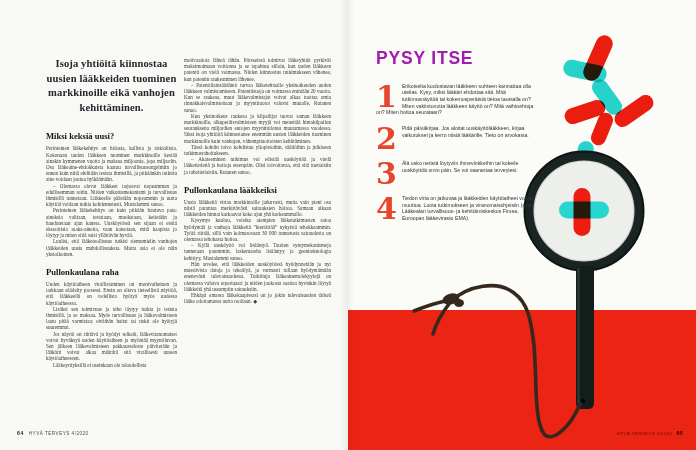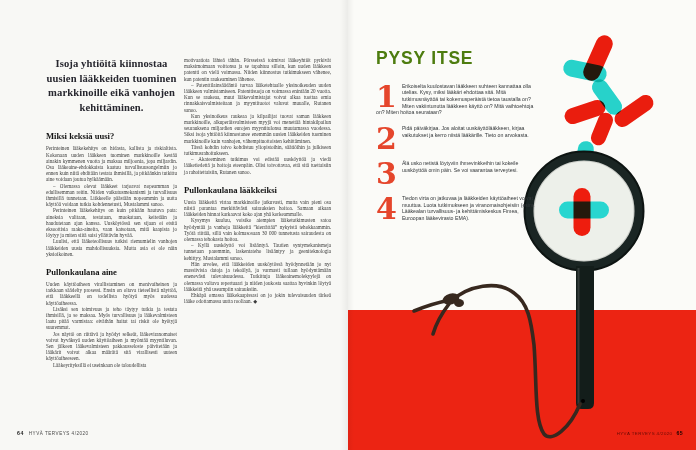--- a/index.html
+++ b/index.html
@@ -22,21 +22,21 @@
   .col p{font-size:5.1px;line-height:6.2px;color:#3b3b3b;margin:0;text-align:justify;}
   .col p.ind{text-indent:7px;}
   .footer-l{position:absolute;left:17px;top:430px;font-family:"Liberation Sans",sans-serif;
             font-size:4.6px;letter-spacing:0.5px;color:#4a4a4a;}
   .footer-l .pg{font-weight:700;color:#222;margin-right:5px;font-size:5.2px;}
 
   
   .illu{position:absolute;left:0;top:0;width:348px;height:450px;display:block;}
   .tips{position:absolute;left:28px;top:48px;width:164px;font-family:"Liberation Sans",sans-serif;z-index:3;}
   .tips-title{font-size:17.5px;line-height:21.5px;font-weight:800;letter-spacing:0.8px;
-              color:#4d7c0f;margin:0 0 13px 0;}
+              color:#a21caf;margin:0 0 13px 0;}
   .tip{margin:0 0 9px 0;overflow:hidden;}
   .tip-num{float:left;font-family:"DejaVu Serif",serif;font-weight:700;font-size:30px;
            line-height:25px;margin:1px 5px 0 0;}
   .tip p{font-size:5.2px;line-height:6.7px;color:#33373a;margin:0;}
   .footer-r{position:absolute;right:13px;top:430px;font-family:"Liberation Sans",sans-serif;
             font-size:4.4px;letter-spacing:0.4px;color:rgba(70,5,0,0.8);z-index:4;}
   .footer-r .pg{font-weight:700;color:#1d0500;margin-left:4px;font-size:5.2px;}
 </style>
 </head>
 <body>
@@ -44,21 +44,21 @@
 <div class="spread">
 
   <section class="page page-left">
     <div class="col col1">
       <div class="pullquote">Isoja yhtiöitä kiinnostaa uusien lääkkeiden tuominen markkinoille eikä vanhojen kehittäminen.</div>
       <h3 class="first">Miksi keksiä uusi?</h3>
       <p>Perinteinen lääkekehitys on hidasta, kallista ja riskialtista. Kokonaan uuden lääkkeen tuominen markkinoille kestää ainakin kymmenen vuotta ja maksaa miljoonia, jopa miljardin. Osa lääkeaine-ehdokkaista kaatuu turvallisuusongelmiin jo ennen kuin niitä ehditään testata ihmisillä, ja pitkäänkin tutkittu aine voidaan joutua hylkäämään.</p>
       <p class="ind">– Olemassa olevat lääkkeet tarjoavat nopeamman ja edullisemman reitin. Niiden vaikutusmekanismi ja turvallisuus ihmisillä tunnetaan. Liikkeelle päästään nopeammin ja uutta käyttöä voidaan tutkia kohdennetusti, Mustalammi sanoo.</p>
       <p class="ind">Perinteinen lääkekehitys on kuin pitkään hautuva pata: aineksia valitaan, testataan, muokataan, keitetään ja haudutetaan ajan kanssa. Uusköytössä sen sijaan ei etsitä eksoottisia raaka-aineita, vaan katsotaan, mitä kaapista jo löytyy ja miten siitä saisi yllättävän hyvää.</p>
       <p class="ind">Luulisi, että lääketeollisuus tutkisi riemumielin vanhojen lääkkeiden uusia mahdollisuuksia. Mutta asia ei ole näin yksioikoinen.</p>
-      <h3>Pullonkaulana aine</h3>
+      <h3>Pullonkaulana raha</h3>
       <p>Uuden käyttöaiheen virallistaminen on monivaiheinen ja tarkkaan säädelty prosessi. Ensin on oltava tieteellistä näyttöä, että lääkkeellä on todellista hyötyä myös uudessa käyttöaiheessa.</p>
       <p class="ind">Lisäksi sen toimivuus ja teho täytyy tutkia ja testata ihmisillä, ja se maksaa. Myös turvallisuus ja lääkevalmisteen laatu pitää varmistaa: eiväthän haitat tai riskit ole hyötyjä suuremmat.</p>
       <p class="ind">Jos näyttö on riittävä ja hyödyt selkeät, lääkeviranomaiset voivat hyväksyä uuden käyttöaiheen ja myöntää myyntiluvan. Sen jälkeen lääkevalmisteen pakkausseloste päivitetään ja lääkärit voivat alkaa määrätä sitä virallisesti uuteen käyttöaiheeseen.</p>
       <p class="ind">Lääkeyrityksillä ei useinkaan ole taloudellista</p>
     </div>
 
     <div class="col col2">
       <p>motivaatiota lähteä tähän. Pörsseissä toimivat lääkeyhtiöt pyrkivät maksimoimaan voittonsa ja se tapahtuu silloin, kun uuden lääkkeen patentti on vielä voimassa. Niiden kiinnostus tutkimukseen vähenee, kun patentin raukeaminen lähenee.</p>
       <p class="ind">– Patenttilainsäädäntö turvaa lääketehtaalle yksinoikeuden uuden lääkkeen valmistamiseen. Patenttisuoja on voimassa enintään 20 vuotta. Kun se raukeaa, muut lääkevalmistajat voivat alkaa tuottaa omia rinnakkaisvalmisteitaan ja myyntituotot valuvat muualle, Rutanen sanoo.</p>
       <p class="ind">Kun yksinoikeus raukeaa ja kilpailijat tuovat saman lääkkeen markkinoille, alkuperäisvalmisteen myyjä voi menettää hintakilpailun seurauksena miljardien eurojen myyntitulonsa muutamassa vuodessa. Siksi isoja yhtiöitä kiinnostanee enemmän uusien lääkkeiden tuominen markkinoille kuin vanhojen, vähempituottoisten kehittäminen.</p>

